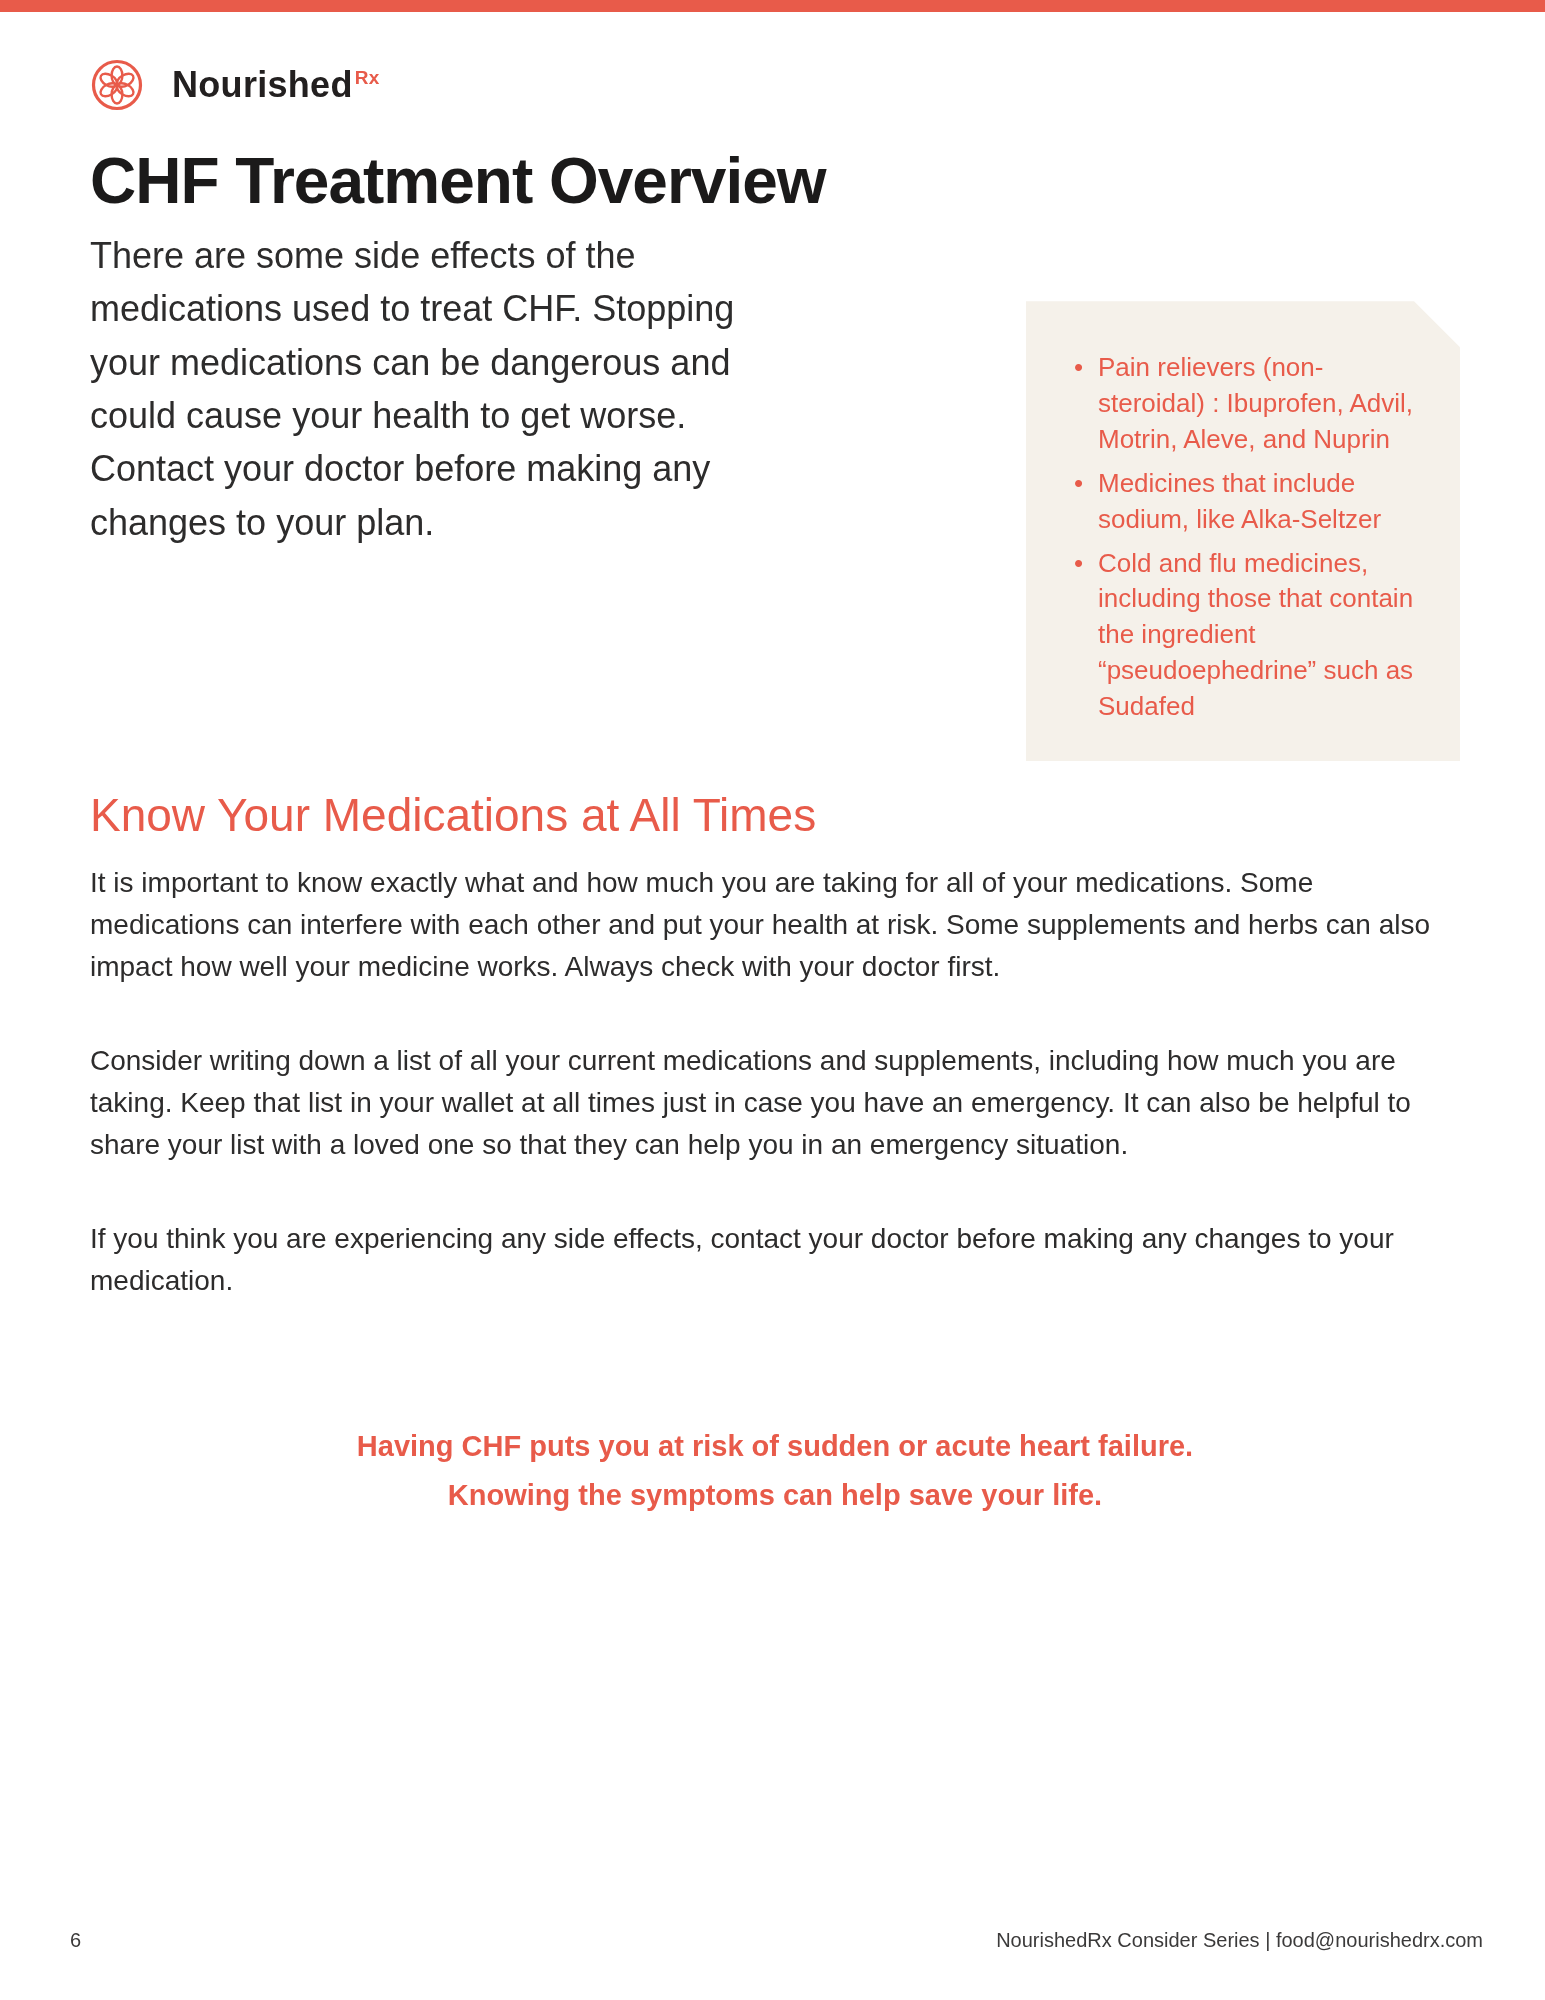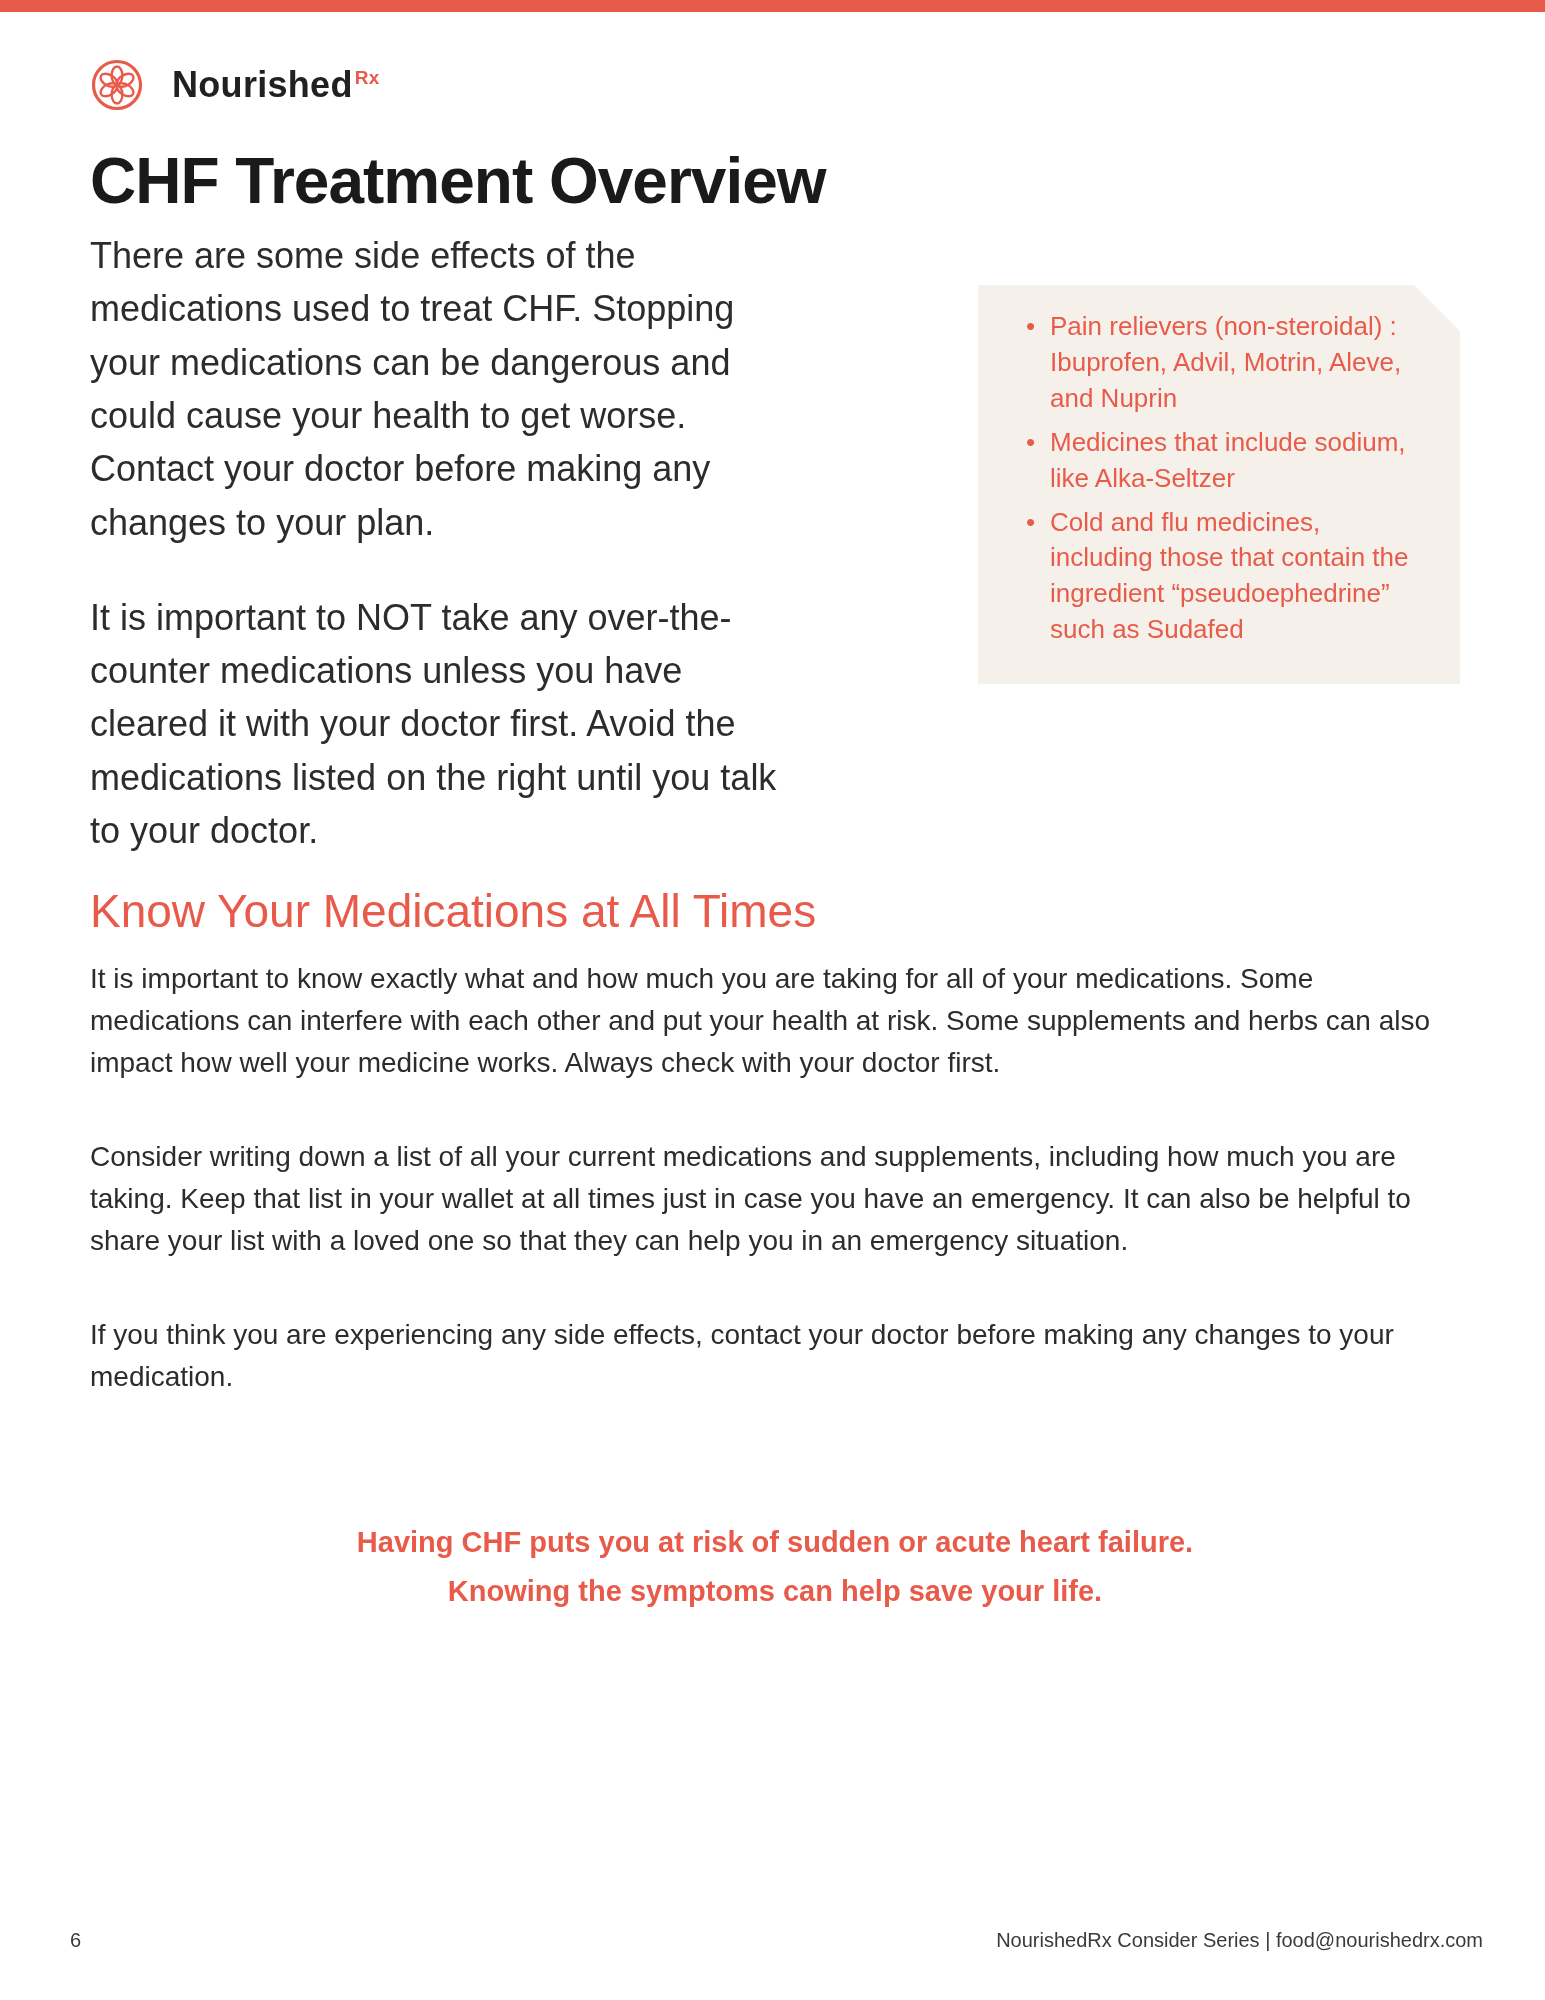--- a/index.html
+++ b/index.html
@@ -67,25 +67,25 @@
   }
   .intro-col {
     width: 700px;
     font-size: 36px;
     line-height: 1.48;
     color: var(--text);
   }
   .intro-col p + p { margin-top: 42px; }
   .callout {
     margin-left: auto;
-    width: 482px;
+    width: 434px;
     background: var(--callout-bg);
     clip-path: polygon(0 0, calc(100% - 46px) 0, 100% 46px, 100% 100%, 0 100%);
-    padding: 24px 44px 36px 46px;
-    margin-top: 56px;
+    padding: 49px 44px 36px 46px;
+    margin-top: 72px;
   }
   .callout ul {
     list-style: none;
     color: var(--accent);
     font-size: 26px;
     line-height: 1.38;
   }
   .callout li {
     position: relative;
     padding-left: 26px;
@@ -157,21 +157,20 @@
         </svg>
       </span>
       <span class="logo-text"><span>Nourished</span><span class="logo-sup">Rx</span></span>
     </div>
 
     <h1 class="doc-title">CHF Treatment Overview</h1>
 
     <div class="intro-row">
       <div class="intro-col">
         <p>There are some side effects of the medications used to treat CHF. Stopping your medications can be dangerous and could cause your health to get worse. Contact your doctor before making any changes to your plan.</p>
-        <p>It is important to NOT take any over-the-counter medications unless you have cleared it with your doctor first. Avoid the medications listed on the right until you talk to your doctor.</p>
       </div>
       <div class="callout">
         <ul>
           <li>Pain relievers (non-steroidal) : Ibuprofen, Advil, Motrin, Aleve, and Nuprin</li>
           <li>Medicines that include sodium, like Alka-Seltzer</li>
           <li>Cold and flu medicines, including those that contain the ingredient “pseudoephedrine” such as Sudafed</li>
         </ul>
       </div>
     </div>
 

